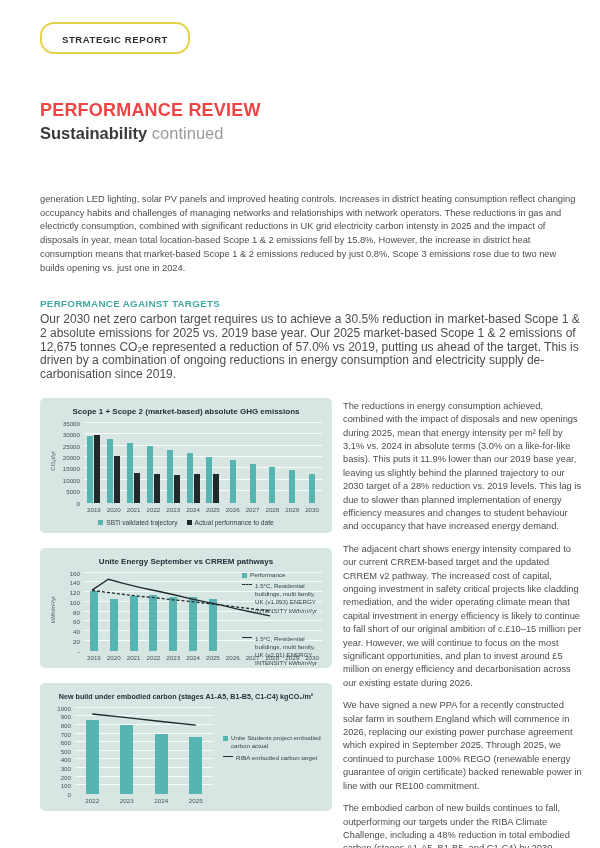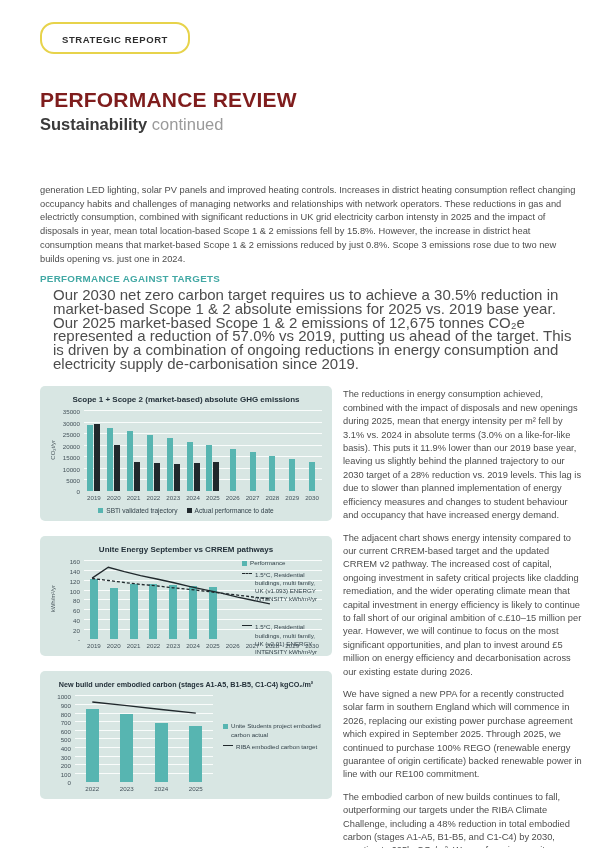--- a/index.html
+++ b/index.html
@@ -3,28 +3,28 @@
 <meta charset="utf-8">
 <style>
   * { margin:0; padding:0; box-sizing:border-box; }
   html,body { background:#fff; }
   body { font-family:"Liberation Sans", sans-serif; }
   .page { position:relative; width:600px; height:848px; background:#fff; outline:1px solid #e2e2e2; padding:22px 18px 0 40px; overflow:hidden; }
 
   .badge { display:inline-block; border:2px solid #e7d34b; border-radius:14px; padding:5px 20px; }
   .badge span { font-size:9.5px; font-weight:bold; letter-spacing:0.6px; color:#2e2e2e; }
 
-  h1.title { margin-top:34px; font-size:21px; font-weight:bold; color:#7f1d1d; letter-spacing:0.2px; }
+  h1.title { margin-top:46px; font-size:18px; font-weight:bold; color:#ef4444; letter-spacing:0.2px; }
   h2.subtitle { margin-top:3px; font-size:16.5px; font-weight:normal; }
   .sub-bold { font-weight:bold; color:#3a3a3a; }
   .sub-light { color:#9a9a9a; font-weight:300; }
 
   p.body-text { margin-top:50px; font-size:9.3px; line-height:13.7px; color:#4d4d4d; }
-  h3.teal-heading { margin-top:7px; font-size:9.8px; font-weight:bold; color:#42a8a4; letter-spacing:0.3px; }
-  p.body-text2 { margin-top:4px; font-size:15px; line-height:13.7px; color:#4d4d4d;margin-left:13px; }
+  h3.teal-heading { margin-top:23px; font-size:9.8px; font-weight:bold; color:#42a8a4; letter-spacing:0.3px; }
+  p.body-text2 { margin-top:4px; font-size:12px; line-height:13.7px; color:#4d4d4d; }
 
   .columns { display:flex; margin-top:16px; gap:11px; }
   .charts-col { width:292px; flex:none; display:flex; flex-direction:column; gap:15px; }
   .text-col { flex:1; padding-top:2px; }
   .text-col p { font-size:9.3px; line-height:13.4px; color:#4d4d4d; margin-bottom:9px; }
 
   .panel { background:#d8e6e3; border-radius:5px; padding:9px 10px 7px 10px; }
   .chart-title { text-align:center; font-size:8px; font-weight:bold; color:#24313a; margin-bottom:7px; }
   .panel.c3 .chart-title { font-size:7.2px; }
   .chart-row { display:flex; align-items:flex-start; }

